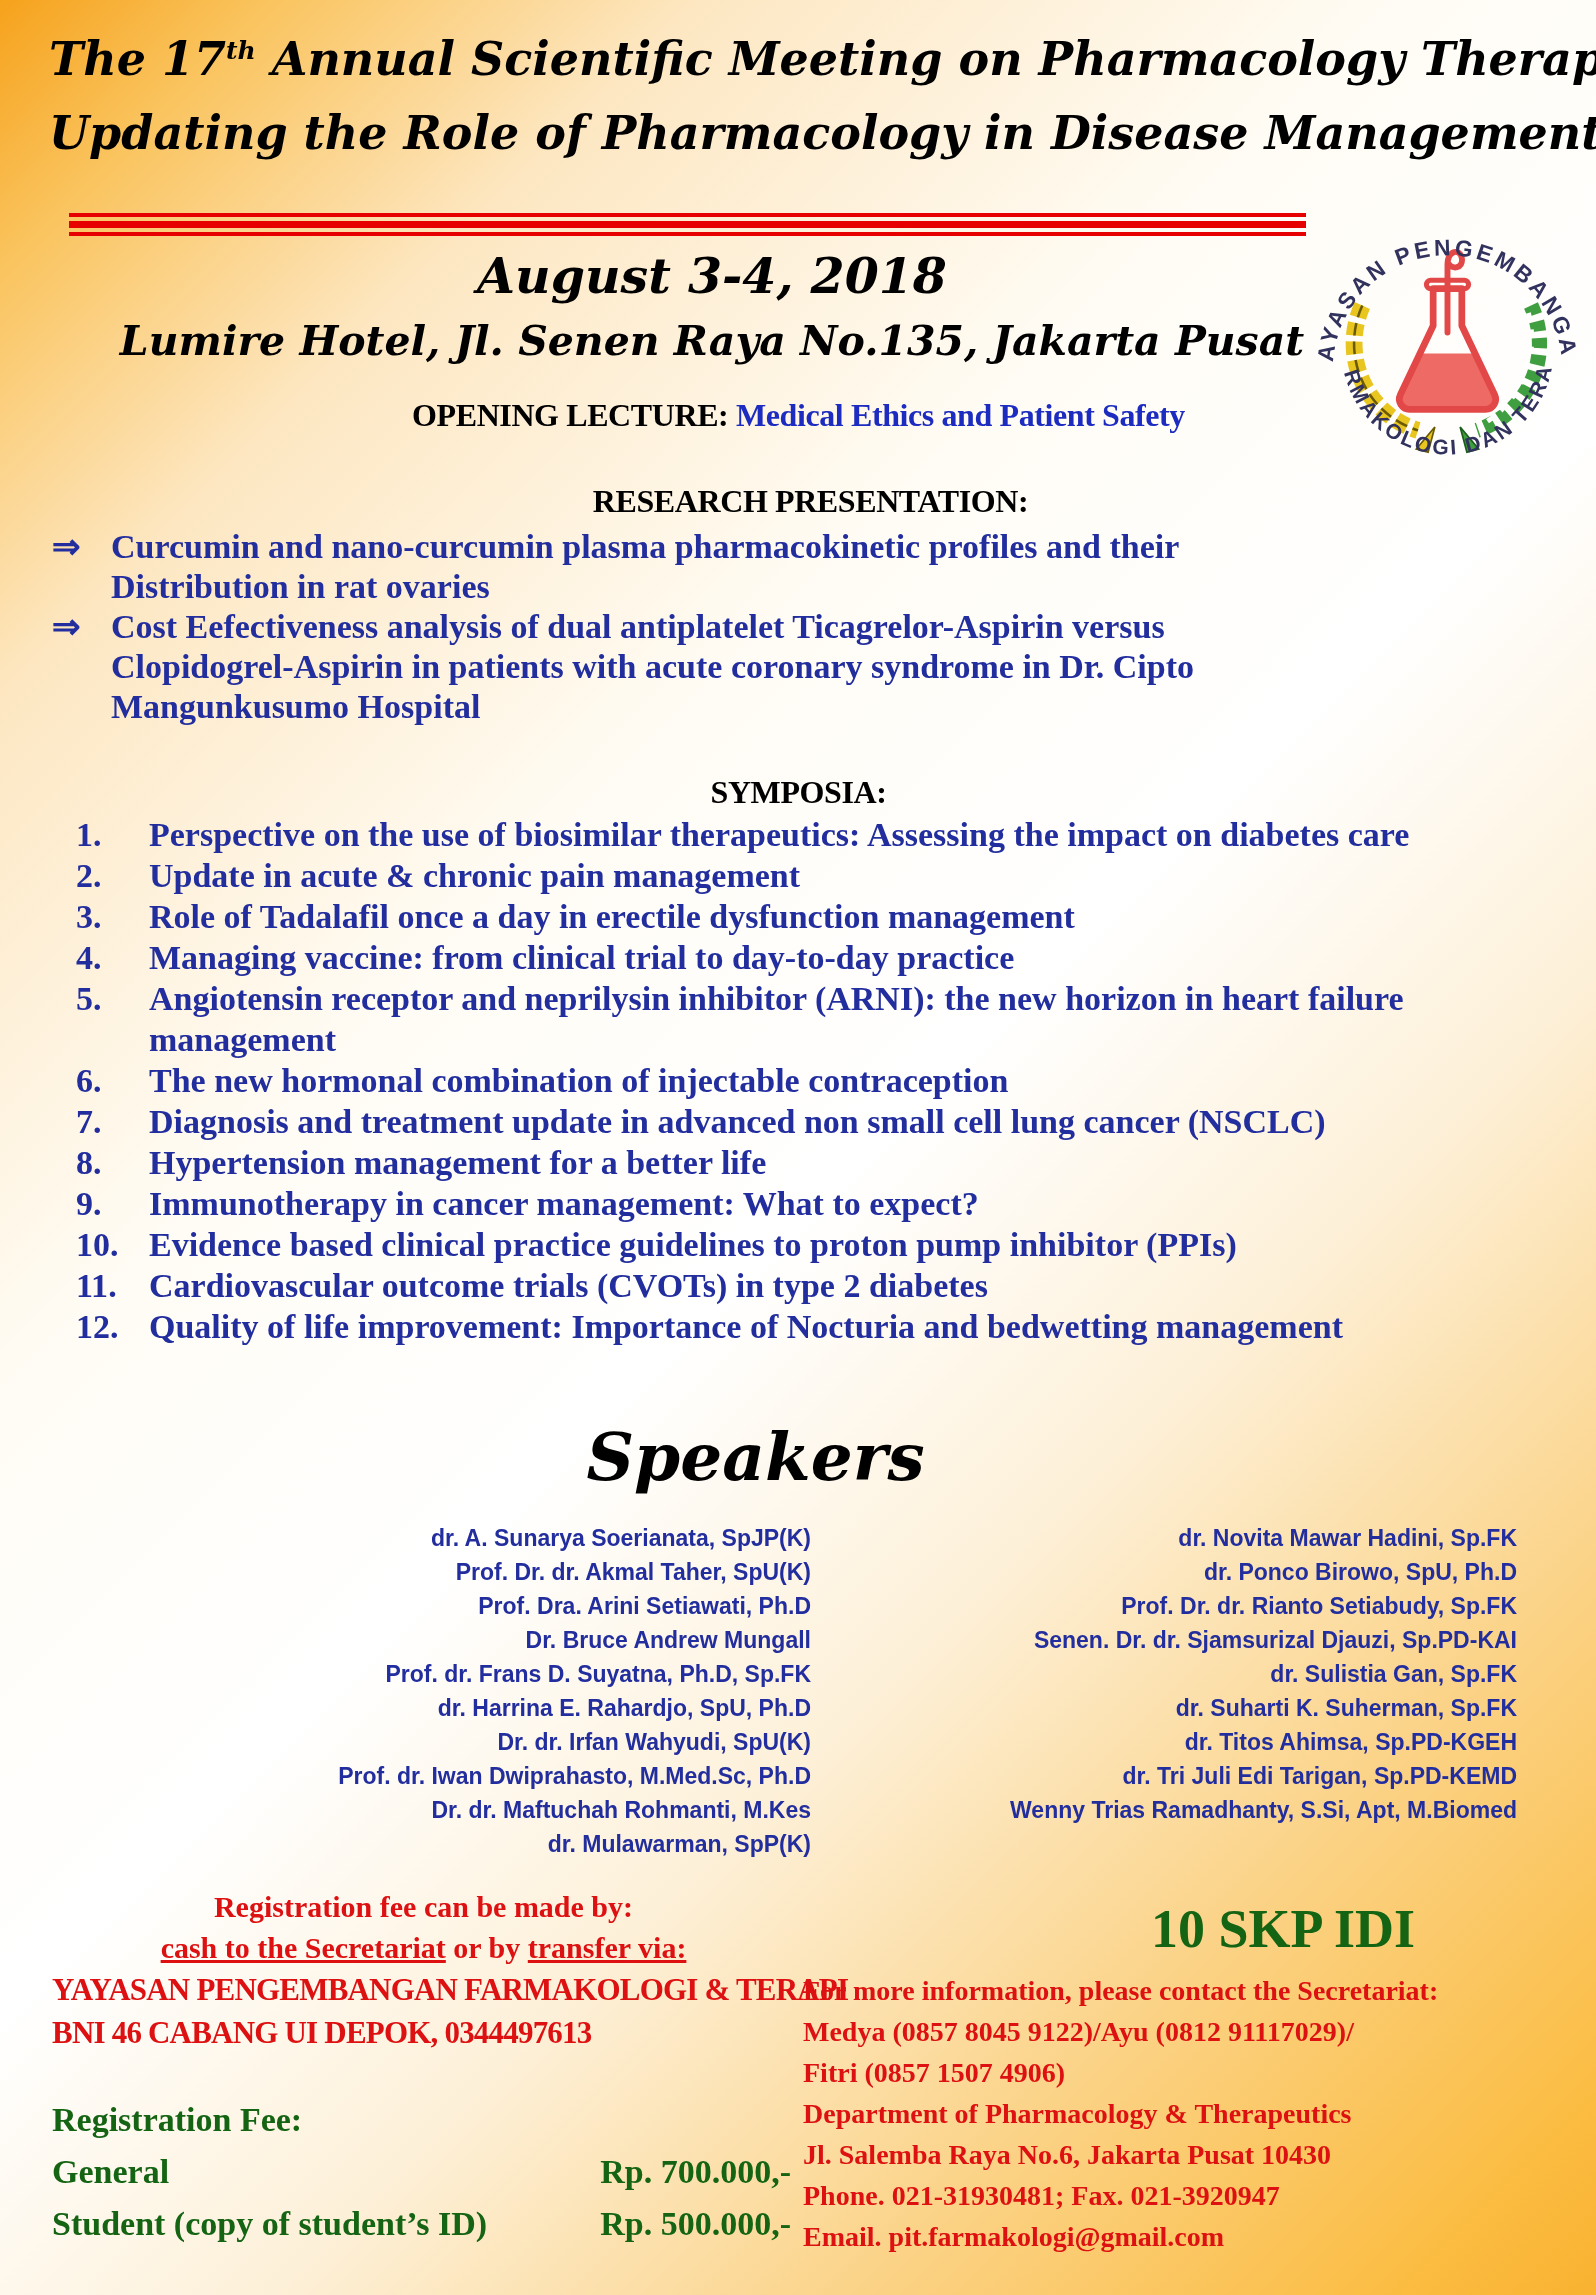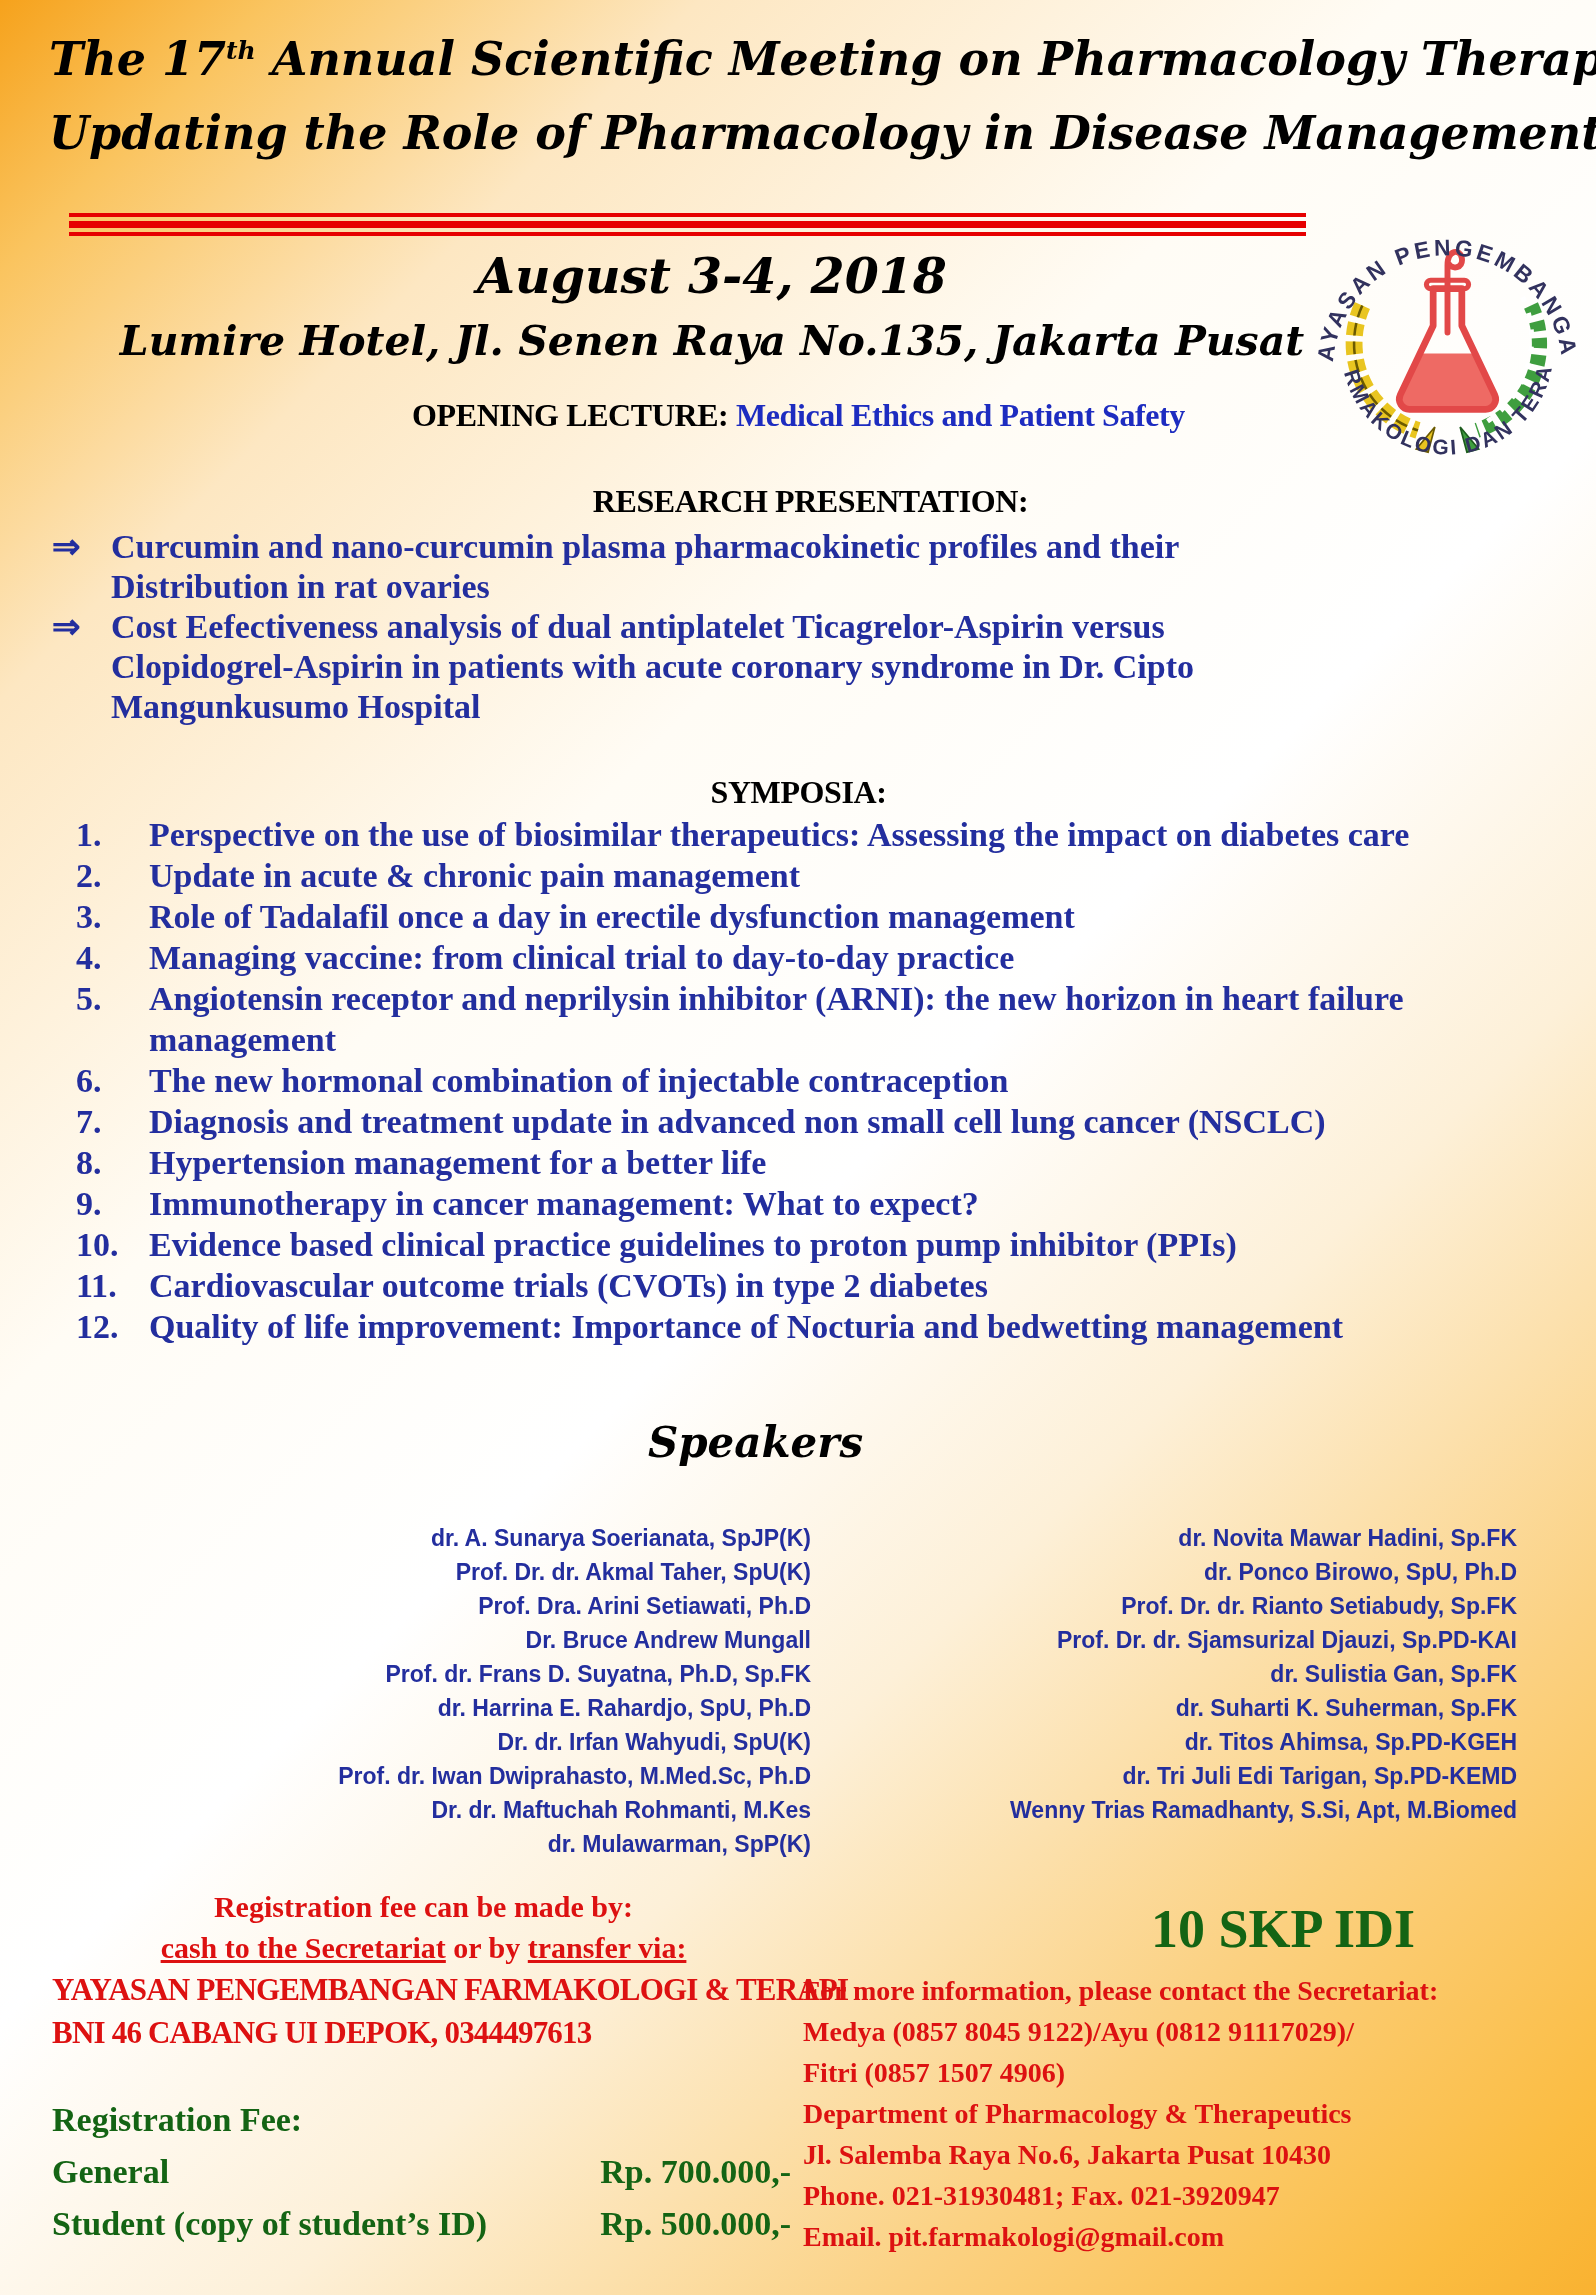--- a/index.html
+++ b/index.html
@@ -40,21 +40,21 @@
   .research-list { position:absolute; left:52px; top:527px; width:1297px; }
   .research-item { display:flex; color:#232e9e; font-weight:bold; font-size:34px; line-height:40px; }
   .research-item .marker { flex:0 0 59px; }
 
   .symposia-list { position:absolute; left:76px; top:814px; width:1343px;
                    counter-reset:sym; list-style:none; margin:0; padding:0; }
   .symposia-item { display:flex; color:#232e9e; font-weight:bold; font-size:34px; line-height:41px; }
   .symposia-item::before { counter-increment:sym; content:counter(sym) "."; flex:0 0 73px; }
 
   .speakers-heading { position:absolute; top:1418px; left:0; width:1511px; text-align:center;
-                      font-size:42px; color:#000; }
+                      font-size:66px; color:#000; }
   .speakers-col { position:absolute; top:1521px; text-align:right; color:#232e9e;
                   font-family:"Liberation Sans", sans-serif; font-weight:bold;
                   font-size:23px; line-height:34px; }
   .speakers-left  { left:51px;  width:760px; }
   .speakers-right { left:803px; width:714px; }
   .speakers-col div { white-space:nowrap; }
 
   .payment { position:absolute; left:52px; top:1886px; width:743px; color:#dd1111; font-weight:bold; }
   .payment .pcenter { text-align:center; font-size:30px; line-height:41px; }
   .payment .uline { text-decoration:underline; }
@@ -192,21 +192,21 @@
       <div>Dr. dr. Irfan Wahyudi, SpU(K)</div>
       <div>Prof. dr. Iwan Dwiprahasto, M.Med.Sc, Ph.D</div>
       <div>Dr. dr. Maftuchah Rohmanti, M.Kes</div>
       <div>dr. Mulawarman, SpP(K)</div>
     </div>
   <div class="speakers-col speakers-right">
 
   <div>dr. Novita Mawar Hadini, Sp.FK</div>
       <div>dr. Ponco Birowo, SpU, Ph.D</div>
       <div>Prof. Dr. dr. Rianto Setiabudy, Sp.FK</div>
-      <div>Prof. Dr. dr. Sjamsurizal Djauzi, Sp.PD-KAI</div>
+      <div>Senen. Dr. dr. Sjamsurizal Djauzi, Sp.PD-KAI</div>
       <div>dr. Sulistia Gan, Sp.FK</div>
       <div>dr. Suharti K. Suherman, Sp.FK</div>
       <div>dr. Titos Ahimsa, Sp.PD-KGEH</div>
       <div>dr. Tri Juli Edi Tarigan, Sp.PD-KEMD</div>
       <div>Wenny Trias Ramadhanty, S.Si, Apt, M.Biomed</div>
     </div>
 
   <div class="payment">
     <div class="pcenter">Registration fee can be made by:</div>
     <div class="pcenter">

